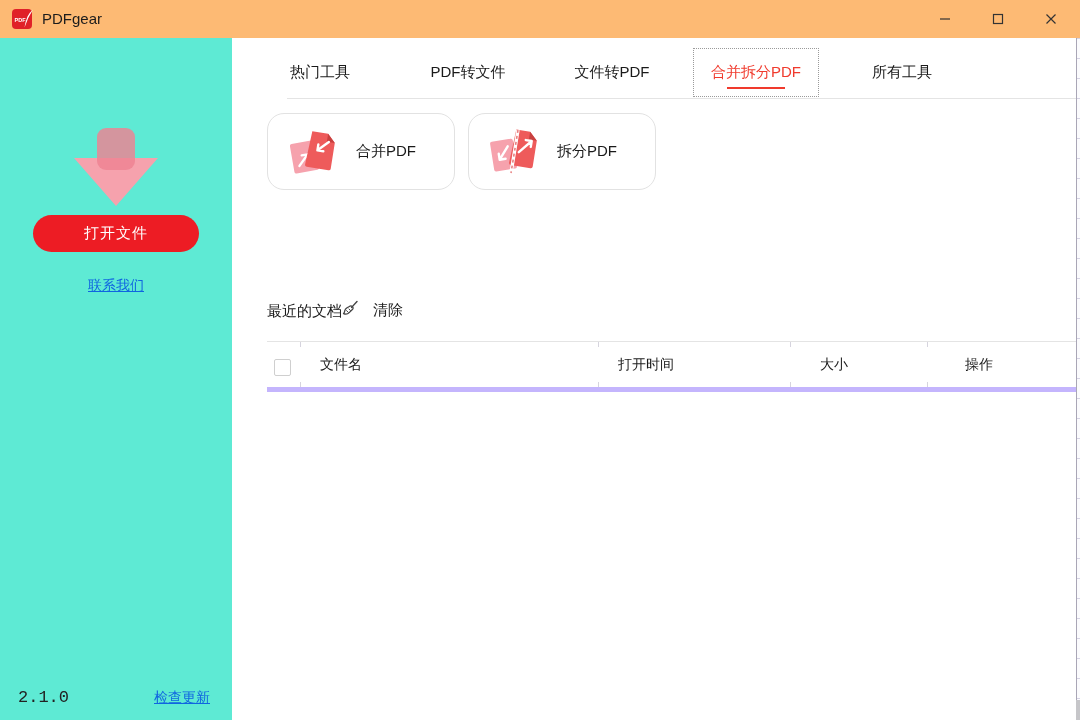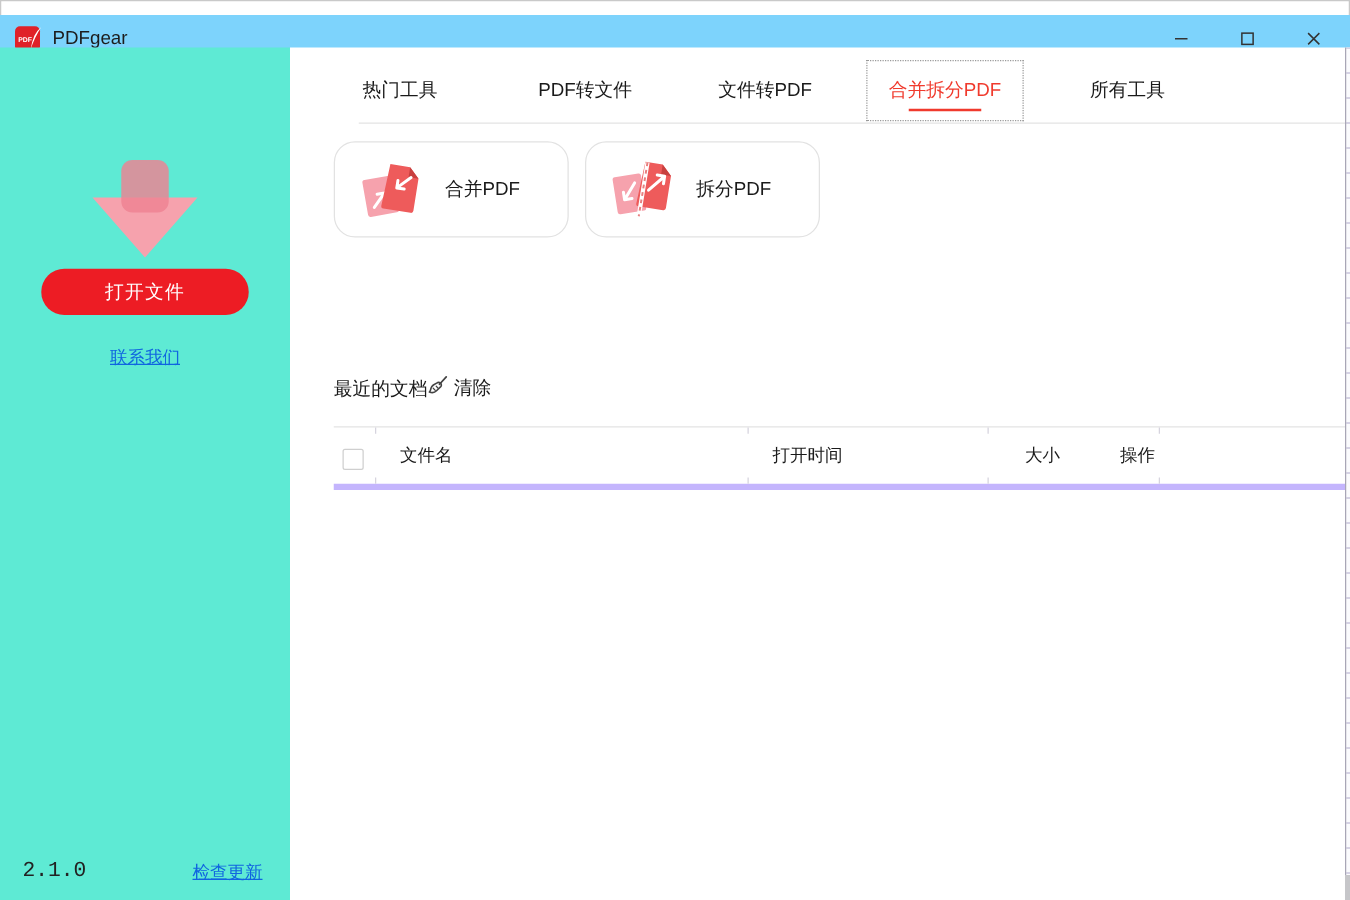--- a/index.html
+++ b/index.html
@@ -4,21 +4,21 @@
 <style>
   * { margin:0; padding:0; box-sizing:border-box; }
   html,body { width:1080px; height:720px; overflow:hidden; }
   body {
     font-family:"Liberation Sans","DejaVu Sans",sans-serif;
     background:#ffffff; color:#1a1a1a; position:relative;
     box-shadow: inset 0 0 0 1px #c9c9c9;
   }
 
   
-  .titlebar { position:absolute; left:0; top:0; width:1080px; height:38px; background:#7dd3fc;margin-top:12px; }
+  .titlebar { position:absolute; left:0; top:0; width:1080px; height:38px; background:#fdba74; }
   .logo { position:absolute; left:12px; top:8px; width:22px; height:22px; }
   .app-title { position:absolute; left:42px; top:10px; font-size:15px; color:#1c1c1c; }
   .win-btn { position:absolute; top:4px; width:32px; height:30px; display:flex; align-items:center; justify-content:center; cursor:default; }
   .win-btn svg { display:block; }
   .btn-min { left:929px; } .btn-max { left:982px; } .btn-close { left:1035px; }
 
   
   .sidebar { position:absolute; left:0; top:38px; width:232px; height:682px; background:#5eead4; }
   .download-art { position:absolute; left:66px; top:88px; width:100px; height:84px; }
   .open-btn {
@@ -58,31 +58,31 @@
     border:1px solid #e2e2e2; border-radius:17px; display:flex; align-items:center;
     padding-left:20px; cursor:pointer;
   }
   .card-0 { left:35px; } .card-1 { left:236px; }
   .tool-card .tool-icon { width:50px; height:50px; flex:0 0 50px; }
   .tool-card .tool-label { margin-left:18px; font-size:15px; color:#1a1a1a; }
 
   
   .recent-title { position:absolute; left:35px; top:264px; font-size:15px; color:#1a1a1a; }
   .clear-btn {
-    position:absolute; left:110px; top:262px; display:flex; align-items:center; gap:4px;
+    position:absolute; left:110px; top:262px; display:flex; align-items:center; gap:14px;
     font-size:15px; color:#1a1a1a; cursor:pointer;
   }
 
   
   .table-header {
     position:absolute; left:35px; top:303px; width:809px; height:51px;
     border-top:1px solid #e4e4e4; border-bottom:5px solid #c4b5fd;
   }
   .th { position:absolute; top:0; height:100%; display:flex; align-items:center; font-size:14px; color:#1a1a1a; }
-  .th-name { left:53px; } .th-time { left:351px; } .th-size { left:553px; } .th-op { left:629px; }
+  .th-name { left:53px; } .th-time { left:351px; } .th-size { left:553px; } .th-op { left:698px; }
   .hdr-checkbox {
     position:absolute; left:7px; top:17px; width:17px; height:17px;
     background:#fff; border:1px solid #cfcfcf; border-radius:2px; cursor:pointer;
   }
   .col-tick { position:absolute; width:1px; height:5px; background:#d6d4de; }
   .col-tick.top { top:0; } .col-tick.bot { bottom:0; }
   .tick-a { left:33px; } .tick-b { left:331px; } .tick-c { left:523px; } .tick-d { left:660px; }
 
   
   .bg-sliver {

